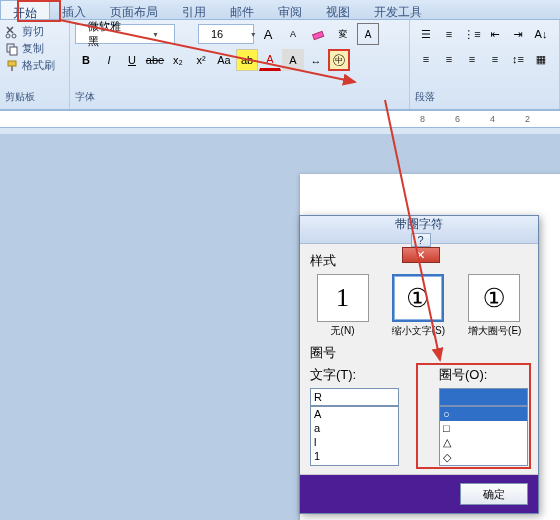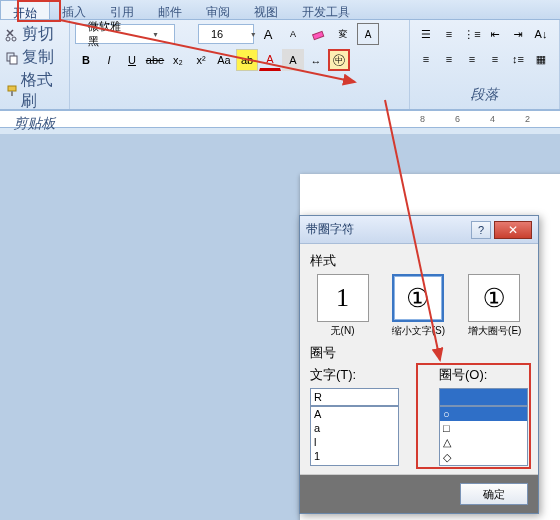--- a/index.html
+++ b/index.html
@@ -2,69 +2,70 @@
 <html><head>
 <meta charset="utf-8">
 <style>
 *{box-sizing:border-box;margin:0;padding:0;font-family:"Microsoft YaHei",SimSun,sans-serif;}
 body{width:560px;height:520px;background:#d9e7f5;overflow:hidden;position:relative;}
 .menubar{display:flex;height:20px;background:linear-gradient(#dbe8f7,#c7daf0);border-bottom:1px solid #9ab8db;font-size:12px;}
 .menubar .tab{padding:4px 12px;color:#3b5680;cursor:pointer;}
 .menubar .tab.active{background:#f0f5fb;border:1px solid #9ab8db;border-bottom:none;color:#1a3a6e;}
 .ribbon{display:flex;height:90px;background:linear-gradient(#e8f0fa,#d4e3f4);border-bottom:1px solid #9ab8db;}
 .panel{border-right:1px solid #b7cce5;padding:3px 5px;display:flex;flex-direction:column;}
-.panel-label{text-align:center;font-size:14px;color:#3b5680;margin-top:auto;padding:2px 0;font-style:italic;}
+.panel-label{font-size:10px;color:#3b5680;margin-top:auto;padding:2px 0;}
 .clip{width:70px;}
-.clip .row{display:flex;align-items:center;font-size:16px;color:#3b5680;padding:1px 0;}
+.clip .row{display:flex;align-items:center;font-size:11px;color:#3b5680;padding:1px 0;}
 .clip .row svg{margin-right:3px;}
 .fontpanel{flex:1;}
 .fontrow1{display:flex;align-items:center;gap:3px;margin-bottom:4px;}
 .fontbox{background:#fff;border:1px solid #9ab8db;height:20px;font-size:11px;padding:2px 12px;display:flex;align-items:center;gap:28px;}
 .fontbox.name{width:100px;}
 .fontbox.size{width:56px;margin-left:20px;}
 .btns{display:flex;gap:1px;flex-wrap:wrap;}
 .tbtn{width:22px;height:22px;border:1px solid transparent;display:flex;align-items:center;justify-content:center;font-size:11px;cursor:pointer;}
 .tbtn.hl{border:2px solid #d43a2f;background:#fdeeb3;}
 .parapanel{width:150px;}
 .pararow{display:flex;gap:1px;margin-bottom:3px;}
 .ruler{height:18px;background:#fff;border-top:1px solid #9ab8db;border-bottom:1px solid #9ab8db;font-size:9px;color:#666;padding-left:420px;display:flex;gap:30px;align-items:center;}
 .docarea{position:absolute;top:134px;left:0;right:0;bottom:0;background:#b8cde4;}
 .page{position:absolute;right:-40px;top:40px;width:300px;height:400px;background:#fff;box-shadow:0 1px 4px rgba(0,0,0,.3);padding:30px 20px;}
 .page .t1{font-size:14px;color:#2a5ca8;font-weight:bold;margin-top:150px;}
 .page .t2,.page .t3{font-size:11px;margin-top:20px;}
 .dialog{position:absolute;left:299px;top:215px;width:240px;background:#f0f0f0;border:1px solid #6a88ab;box-shadow:2px 2px 8px rgba(0,0,0,.35);font-size:12px;}
-.dlg-title{height:28px;background:linear-gradient(#e6eefb,#cad9ee);display:flex;align-items:center;padding:0 6px;color:#1f3b66;border-bottom:1px solid #a9bdd8;}
+.dlg-title{height:28px;background:linear-gradient(#e6eefb,#cad9ee);display:flex;align-items:center;padding:0 6px;color:#1f3b66;border-bottom:1px solid #a9bdd8;flex-direction:column;}
 .dlg-title .sp{flex:1;}
 .dlg-title .hbtn{width:20px;height:18px;border:1px solid #8fa8c8;background:linear-gradient(#f2f6fc,#d4e1f1);margin-left:3px;display:flex;align-items:center;justify-content:center;font-size:11px;cursor:pointer;}
 .dlg-title .xbtn{width:38px;height:18px;background:linear-gradient(#e67a6f,#c9402f);border:1px solid #8a2c20;color:#fff;margin-left:3px;display:flex;align-items:center;justify-content:center;cursor:pointer;}
 .dlg-body{padding:8px 10px;}
 .sect{font-size:13px;margin-bottom:4px;}
 .styles{display:flex;gap:10px;justify-content:space-around;margin-bottom:6px;}
 .styleopt{text-align:center;font-size:10px;}
 .stylebox{width:52px;height:48px;background:#fff;border:1px solid #999;display:flex;align-items:center;justify-content:center;font-size:26px;font-family:serif;margin-bottom:2px;cursor:pointer;}
 .stylebox.sel{border:2px solid #3a76c4;box-shadow:0 0 0 1px #8cb3e4 inset;}
 .enc-row{display:flex;gap:20px;}
 .enc-col{flex:1;}
 .enc-col.hl{outline:2px solid #d43a2f;outline-offset:1px;padding-left:20px;}
 .txtfield{width:100%;height:18px;border:1px solid #7a93b5;background:#fff;font-size:11px;padding:1px 3px;}
 .listbox{width:100%;height:60px;border:1px solid #7a93b5;background:#fff;font-size:11px;overflow:hidden;}
 .listbox .li{padding:1px 3px;}
 .listbox .li.sel{background:#2f6fc7;color:#fff;}
-.dlg-foot{display:flex;justify-content:flex-end;gap:8px;padding:8px 10px;border-top:1px solid #ccc;background:#737373;}
+.dlg-foot{display:flex;justify-content:flex-end;gap:8px;padding:8px 10px;border-top:1px solid #ccc;background:#4c1d95;}
 .dbtn{width:68px;height:22px;border:1px solid #7a93b5;background:linear-gradient(#fdfdfd,#e3e9f2);font-size:11px;cursor:pointer;}
 .arrow{position:absolute;pointer-events:none;}
 .redbox{position:absolute;border:2px solid #d43a2f;pointer-events:none;}
 .drop{width:10px;font-size:8px;color:#555;}
 </style>
 </head>
 <body>
 
 <div class="menubar">
   <div class="tab active">开始</div>
   <div class="tab">插入</div>
+  <div class="tab">页面布局</div>
   <div class="tab">引用</div>
   <div class="tab">邮件</div>
   <div class="tab">审阅</div>
   <div class="tab">视图</div>
   <div class="tab">开发工具</div>
 </div>
 
 <div class="ribbon">
 
   <div class="panel clip">
@@ -120,20 +121,21 @@
       <div class="tbtn" style="text-decoration:line-through;">abe</div>
       <div class="tbtn">x₂</div>
       <div class="tbtn">x²</div>
       <div class="tbtn">Aa</div>
       <div class="tbtn" style="background:#fff34a;border:1px solid #cca;">ab</div>
       <div class="tbtn" style="color:#c00;border-bottom:3px solid #c00;">A</div>
       <div class="tbtn" style="background:#ddd;">A</div>
       <div class="tbtn">↔</div>
       <div class="tbtn hl" style="font-size:13px;">㊥</div>
     </div>
+    <div class="panel-label">字体</div>
   </div>
 
   <div class="panel parapanel">
     <div class="pararow">
       <div class="tbtn">☰</div>
       <div class="tbtn">≡</div>
       <div class="tbtn">⋮≡</div>
       <div class="tbtn">⇤</div>
       <div class="tbtn">⇥</div>
       <div class="tbtn">A↓</div>

